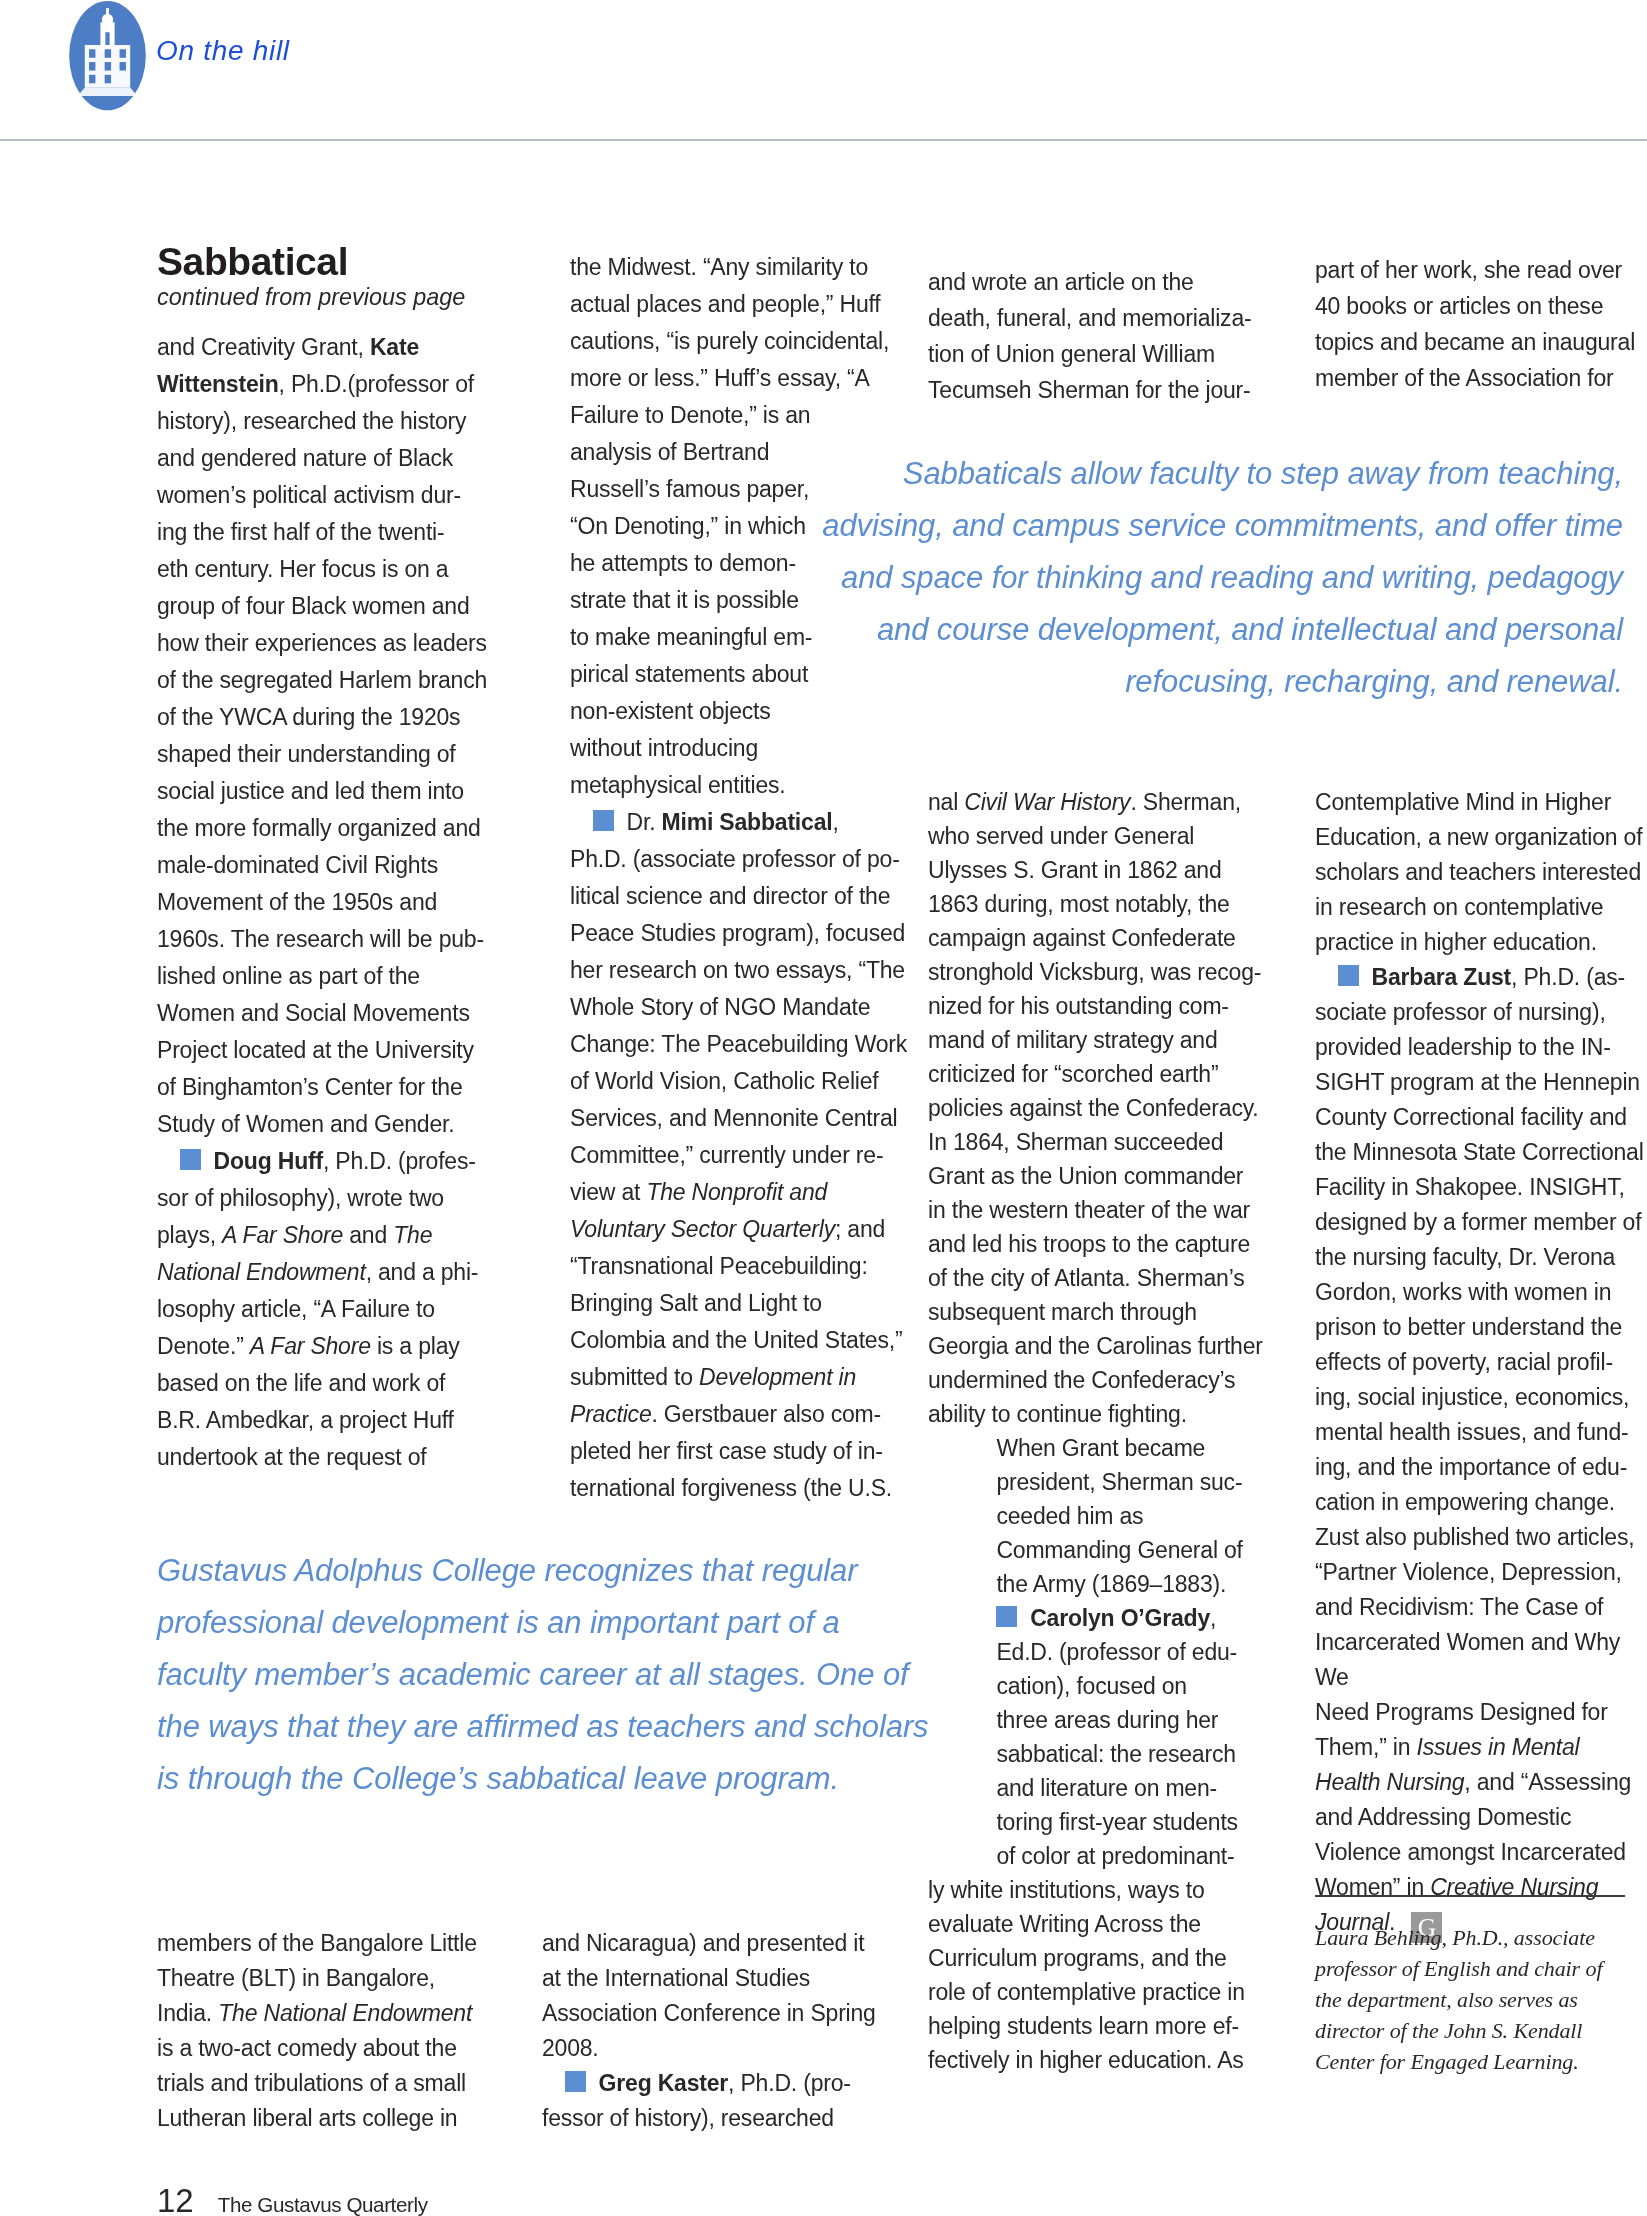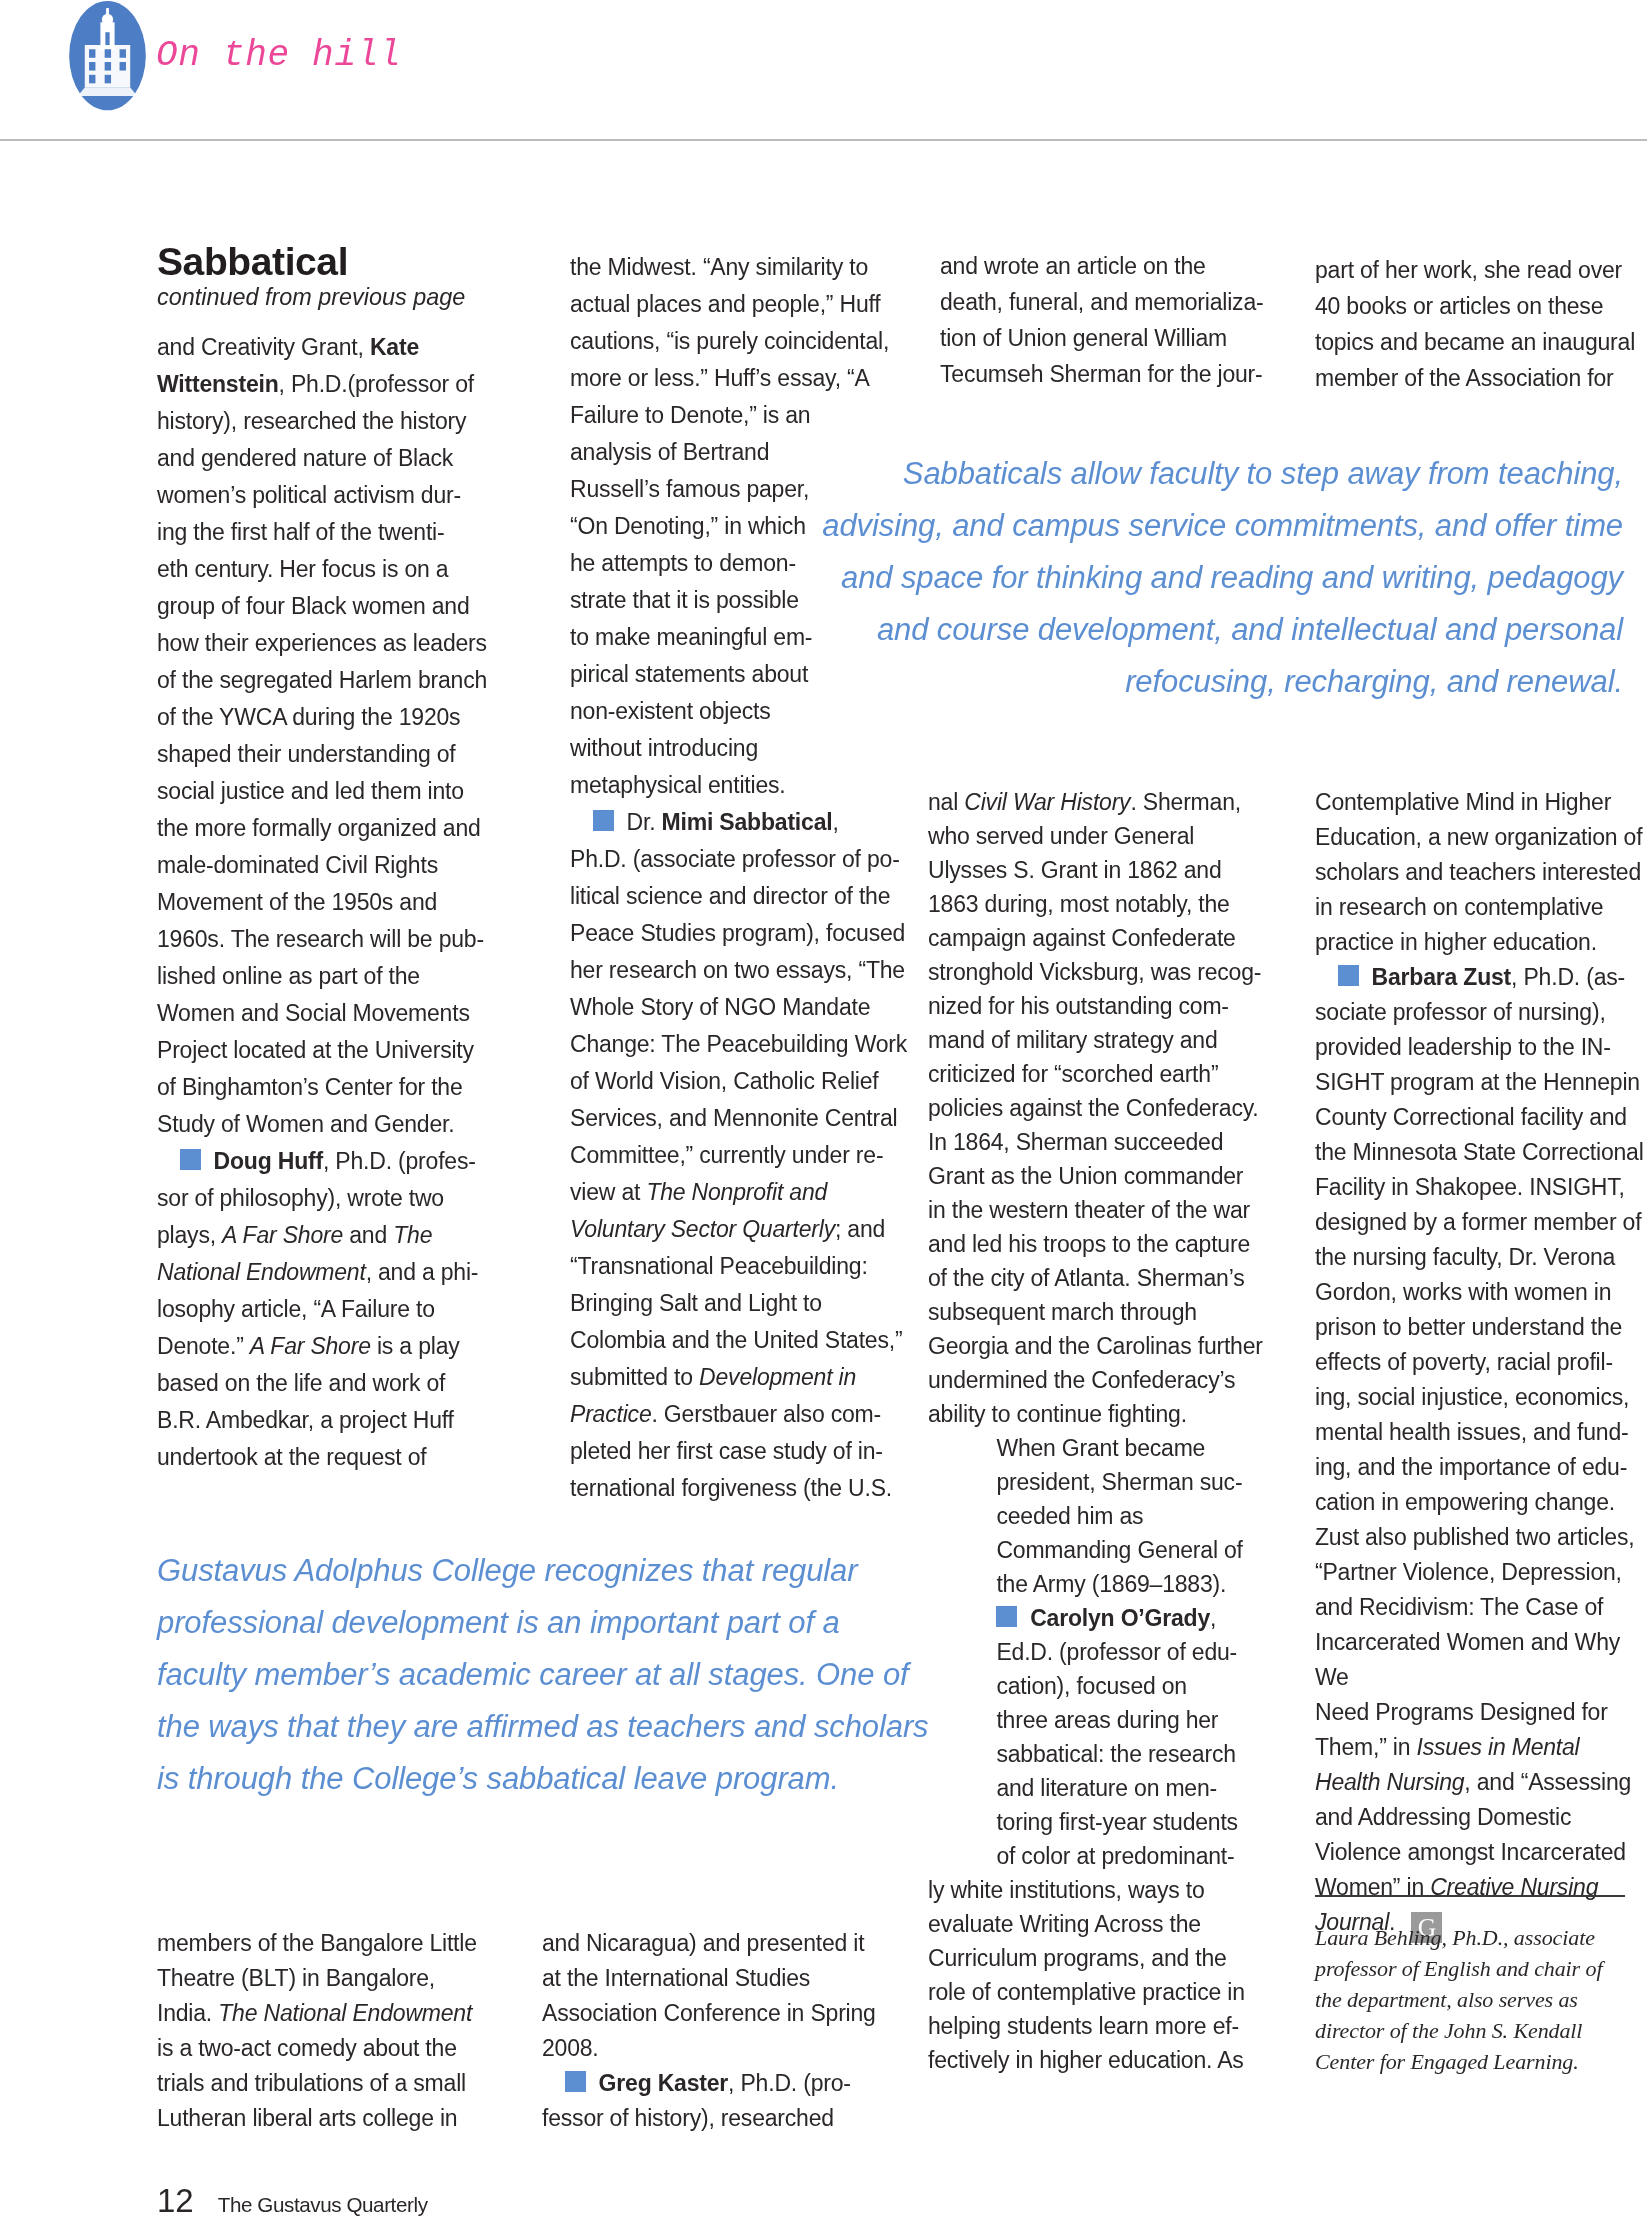--- a/index.html
+++ b/index.html
@@ -8,22 +8,22 @@
     width:1648px;height:2216px;
     background:#ffffff;
     overflow:hidden;
     font-family:"Liberation Sans", sans-serif;
     color:#2b2728;
   }
   
   .logo{position:absolute;left:69px;top:1.4px;width:77px;height:110px;}
   .section-label{
     position:absolute;left:156px;top:35px;
-    font-family:Liberation Mono, monospace;
-    font-style:italic;font-size:36px;color:#ec4899;letter-spacing:0.7px;
+    font-family:Liberation Sans, sans-serif;
+    font-style:italic;font-size:28px;color:#1d4ed8;letter-spacing:0.7px;
   }
   .header-rule{position:absolute;left:0;top:139px;width:1648px;height:2.1px;background:#b8bcbe;}
   
   .article-title{
     position:absolute;left:157px;top:240px;
     font-size:39px;font-weight:bold;color:#221e1f;letter-spacing:-0.4px;text-align:right;
   }
   .article-subtitle{
     position:absolute;left:157px;top:284px;
     font-size:23.4px;font-style:italic;color:#2b2728;
@@ -176,21 +176,21 @@
 <i>Practice</i>. Gerstbauer also com-
 pleted her first case study of in-
 ternational forgiveness (the U.S.</div>
   <div class="tx lh50" style="left:542px;top:1926px;width:358px;">and Nicaragua) and presented it
 at the International Studies
 Association Conference in Spring
 2008.
  <span class="sq"></span><b>Greg Kaster</b>, Ph.D. (pro-
 fessor of history), researched</div>
 
-  <div class="tx lh51" style="left:928px;top:248px;width:361px;margin-left:12px;">and wrote an article on the
+  <div class="tx lh51" style="left:928px;top:264px;width:361px;">and wrote an article on the
 death, funeral, and memorializa-
 tion of Union general William
 Tecumseh Sherman for the jour-</div>
   <div class="tx lh48" style="left:928px;top:785px;width:361px;">nal <i>Civil War History</i>. Sherman,
 who served under General
 Ulysses S. Grant in 1862 and
 1863 during, most notably, the
 campaign against Confederate
 stronghold Vicksburg, was recog-
 nized for his outstanding com-

